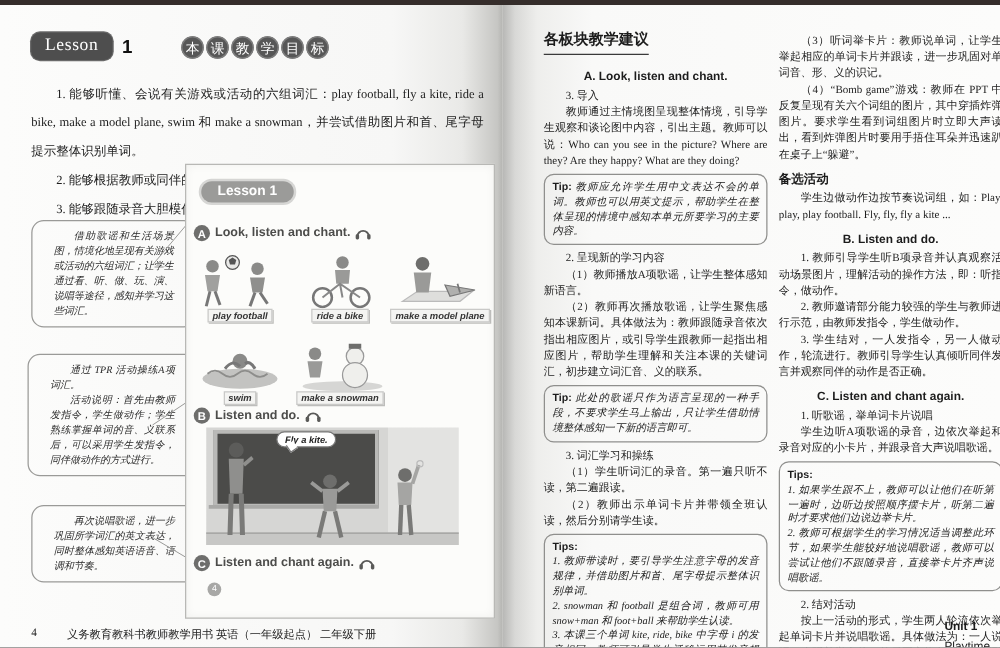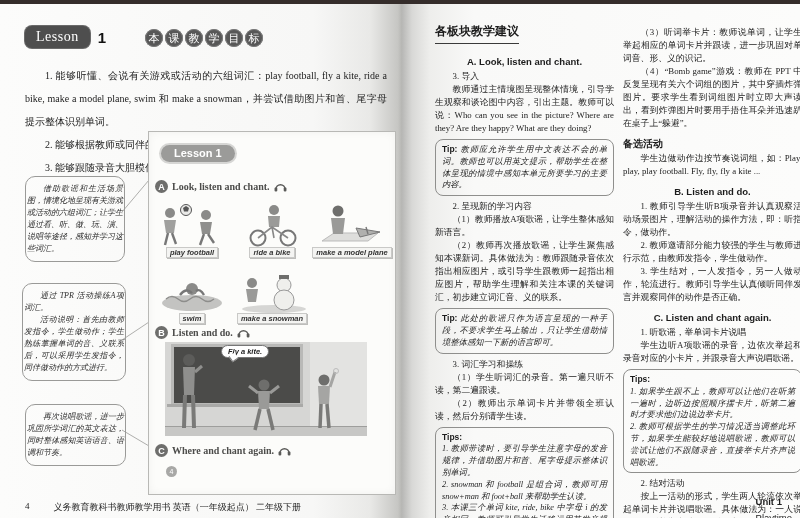--- a/index.html
+++ b/index.html
@@ -19,38 +19,38 @@
   .lesson-num{font-family:"Liberation Sans","DejaVu Sans",sans-serif;font-weight:bold;
     font-size:15px;color:#111;margin-left:8px;}
   .goals-banner{position:absolute;left:145px;top:25px;display:flex;gap:2px;}
   .banner-circle{width:18px;height:18px;border-radius:50%;background:#575757;color:#fff;
     font-size:11px;display:flex;align-items:center;justify-content:center;
     box-shadow:inset 0 0 0 1px #7d7d7d;}
   .objectives{position:absolute;left:25px;top:60px;width:362px;font-size:10px;line-height:23px;
     text-align:justify;}
   .objectives p{margin:0;text-indent:2em;}
 
-  .margin-note{position:absolute;border:1px solid #9a9a98;border-radius:10px;padding:6px 1px;
+  .margin-note{position:absolute;border:1px solid #9a9a98;border-radius:10px;padding:6px 17px;
     font-size:8px;line-height:12px;font-style:italic;color:#2a2a2a;text-align:justify;background:transparent;}
   .margin-note p{margin:0;text-indent:2em;}
   .note1{left:25px;top:172px;width:96px;}
   .note2{left:22px;top:279px;width:100px;}
   .note3{left:25px;top:400px;width:97px;}
   .connectors{position:absolute;left:0;top:0;width:402px;height:514px;pointer-events:none;}
 
   .tb-image{position:absolute;left:148px;top:127px;width:246px;height:362px;
     background:#fcfcfa;border:1px solid #b8b8b5;box-shadow:inset 0 0 8px rgba(0,0,0,.05);}
   .tb-pill{position:absolute;left:12px;top:13px;background:#9b9b99;color:#fff;border-radius:11px;
     padding:2px 13px 3px;font-family:"Liberation Sans","DejaVu Sans",sans-serif;font-weight:bold;
     font-size:11px;box-shadow:0 0 0 2px #d6d6d4;}
   .tb-row{position:absolute;display:flex;align-items:center;gap:4px;}
   .tb-circle{width:13px;height:13px;border-radius:50%;background:#6e6e6c;color:#fff;
     font-family:"Liberation Sans","DejaVu Sans",sans-serif;font-weight:bold;font-size:9px;
     display:flex;align-items:center;justify-content:center;flex:0 0 auto;}
-  .tb-title{font-family:Liberation Serif, serif;font-weight:bold;
+  .tb-title{font-family:Liberation Sans, sans-serif;font-weight:bold;
     font-size:10px;color:#4c4c4a;}
   .row-a{left:6px;top:48px;}
   .row-b{left:6px;top:194px;}
   .row-c{left:6px;top:312px;}
   .vocab-grid{position:absolute;left:3px;top:62px;width:240px;display:grid;
     grid-template-columns:80px 80px 80px;grid-template-rows:64px 66px;}
   .vocab-cell{display:flex;flex-direction:column;align-items:center;justify-content:flex-end;}
   .vocab-label{font-size:7.5px;font-weight:bold;font-style:italic;color:#333;background:#f4f4f2;
     border:1px solid #c9c9c7;box-shadow:1px 1px 0 #bdbdbb;padding:0 3px;white-space:nowrap;
     font-family:"Liberation Sans","DejaVu Sans",sans-serif;}
@@ -248,21 +248,21 @@
           <path d="M7 18 h12 l-1 18 h-10 z" fill="#a5a5a3"></path>
           <line x1="19" y1="19" x2="24" y2="4" stroke="#a5a5a3" stroke-width="3"></line>
           <circle cx="25" cy="3" r="2.5" fill="none" stroke="#bbb"></circle>
           <line x1="10" y1="36" x2="9" y2="60" stroke="#7a7a78" stroke-width="3.5"></line>
           <line x1="16" y1="36" x2="18" y2="60" stroke="#7a7a78" stroke-width="3.5"></line>
         </svg>
       </div>
 
       <div class="tb-row row-c">
         <span class="tb-circle">C</span>
-        <span class="tb-title">Where and chant again.</span>
+        <span class="tb-title">Listen and chant again.</span>
         <svg width="13" height="11" viewBox="0 0 14 12">
           <path d="M2 9 a5 5 0 0 1 10 0" fill="none" stroke="#5a5a58" stroke-width="1.6"></path>
           <rect x="0.5" y="7" width="3" height="4.5" rx="1.2" fill="#5a5a58"></rect>
           <rect x="10.5" y="7" width="3" height="4.5" rx="1.2" fill="#5a5a58"></rect>
         </svg>
       </div>
 
       <div class="tb-pagenum">4</div>
     </div>
 

